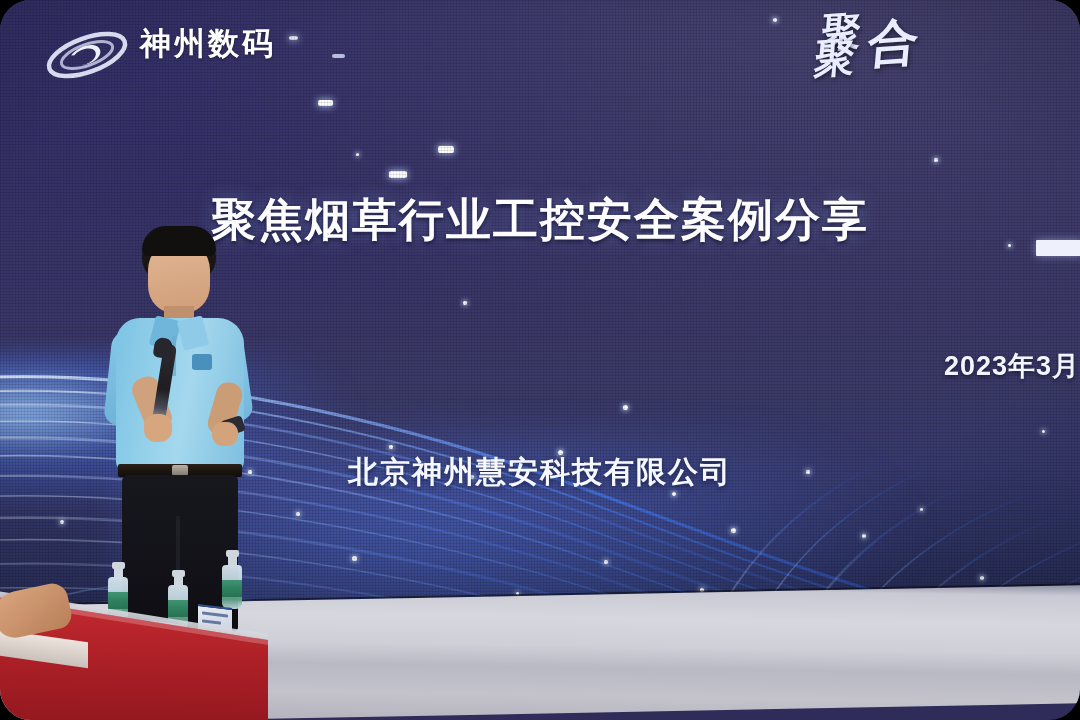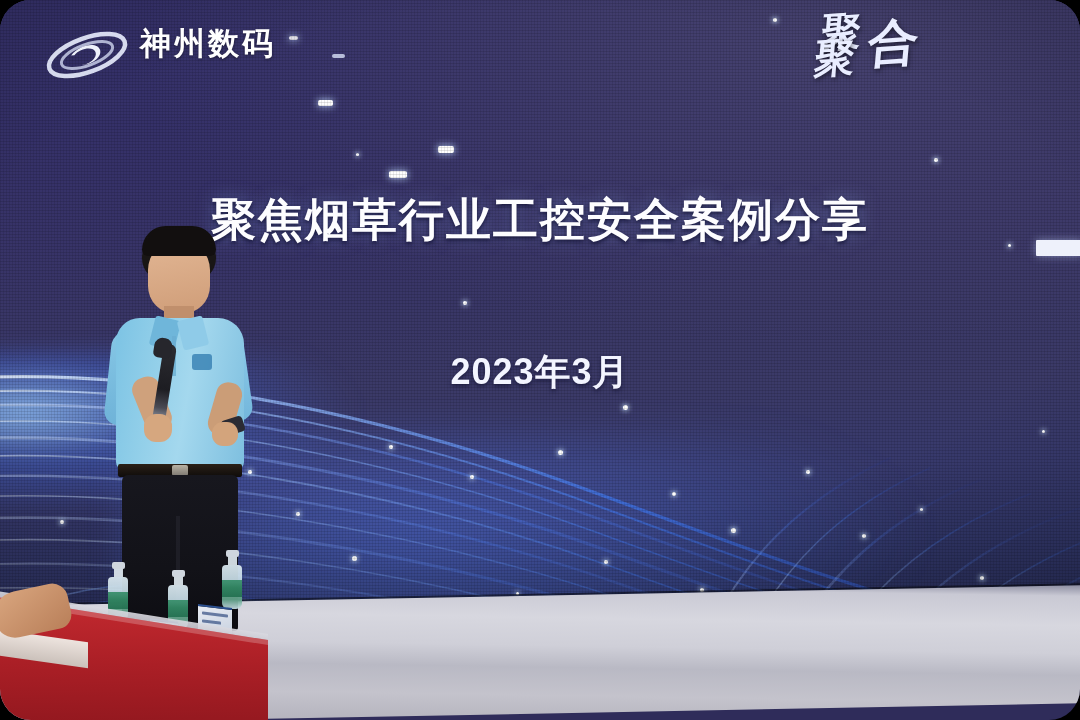--- a/index.html
+++ b/index.html
@@ -54,22 +54,22 @@
 
   
   .slide-title{
     position:absolute;left:0;right:0;top:178px;text-align:center;
     font-size:45px;font-weight:bold;color:#fdfdff;letter-spacing:2px;
     text-shadow:0 2px 4px rgba(10,10,40,.75),0 0 18px rgba(150,180,255,.35);
     white-space:nowrap;
     margin-top:12px;
   }
   .slide-date{
-    position:absolute;left:0;right:0;top:348px;text-align:center;
-    font-size:36px;font-weight:bold;color:#f3f5ff;letter-spacing:1px;
+    position:absolute;left:0;right:0;top:348px;text-align:right;
+    font-size:27px;font-weight:bold;color:#f3f5ff;letter-spacing:1px;
     text-shadow:0 2px 4px rgba(10,10,40,.6);
   }
   .slide-company{
     position:absolute;left:0;right:0;top:452px;text-align:center;
     font-size:30px;font-weight:bold;color:#f6f8ff;letter-spacing:2px;
     text-shadow:0 2px 5px rgba(10,20,60,.65);
   }
   .right-bar{
     position:absolute;left:1036px;top:240px;width:46px;height:16px;
     background:#eef1fb;border-radius:1px;box-shadow:0 0 8px rgba(200,215,255,.5);
@@ -358,20 +358,21 @@
     <div class="juhe">
       <div class="juhe-brush">
         <span class="juhe-b1">聚</span>
         <span class="juhe-b2">聚</span>
         <span class="juhe-b3">合</span>
       </div>
     </div>
 
     <div class="slide-title">聚焦烟草行业工控安全案例分享</div>
     <div class="slide-date">2023年3月</div>
+    <div class="slide-company">北京神州慧安科技有限公司</div>
     <div class="right-bar"></div>
   </div>
 
   <div class="apron-shadow"></div>
   <div class="apron"></div>
 
   <div class="speaker">
     <div class="sp-hair"></div>
     <div class="sp-face"></div>
     <div class="sp-hair-top"></div>

